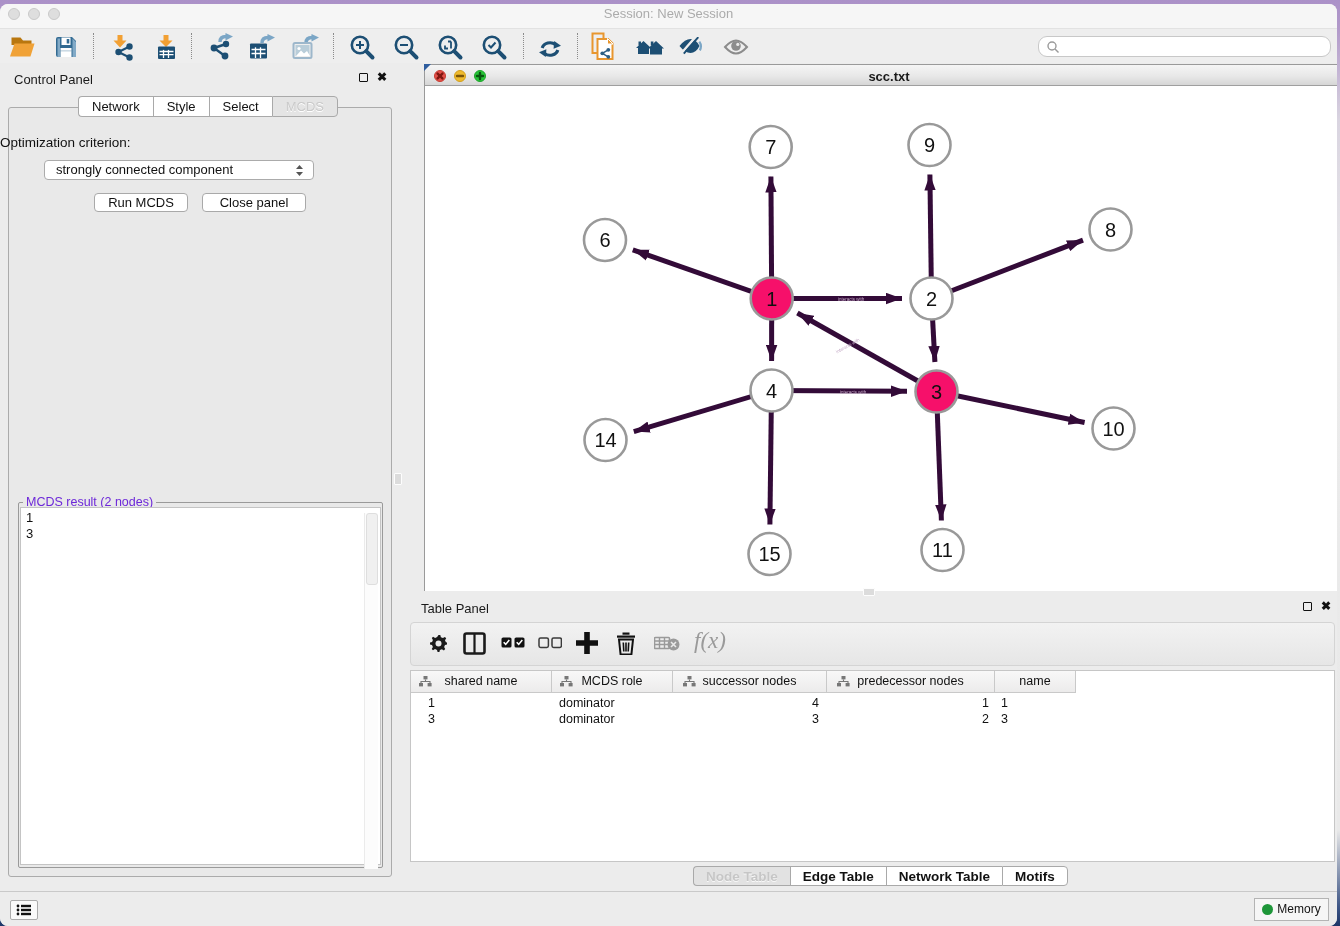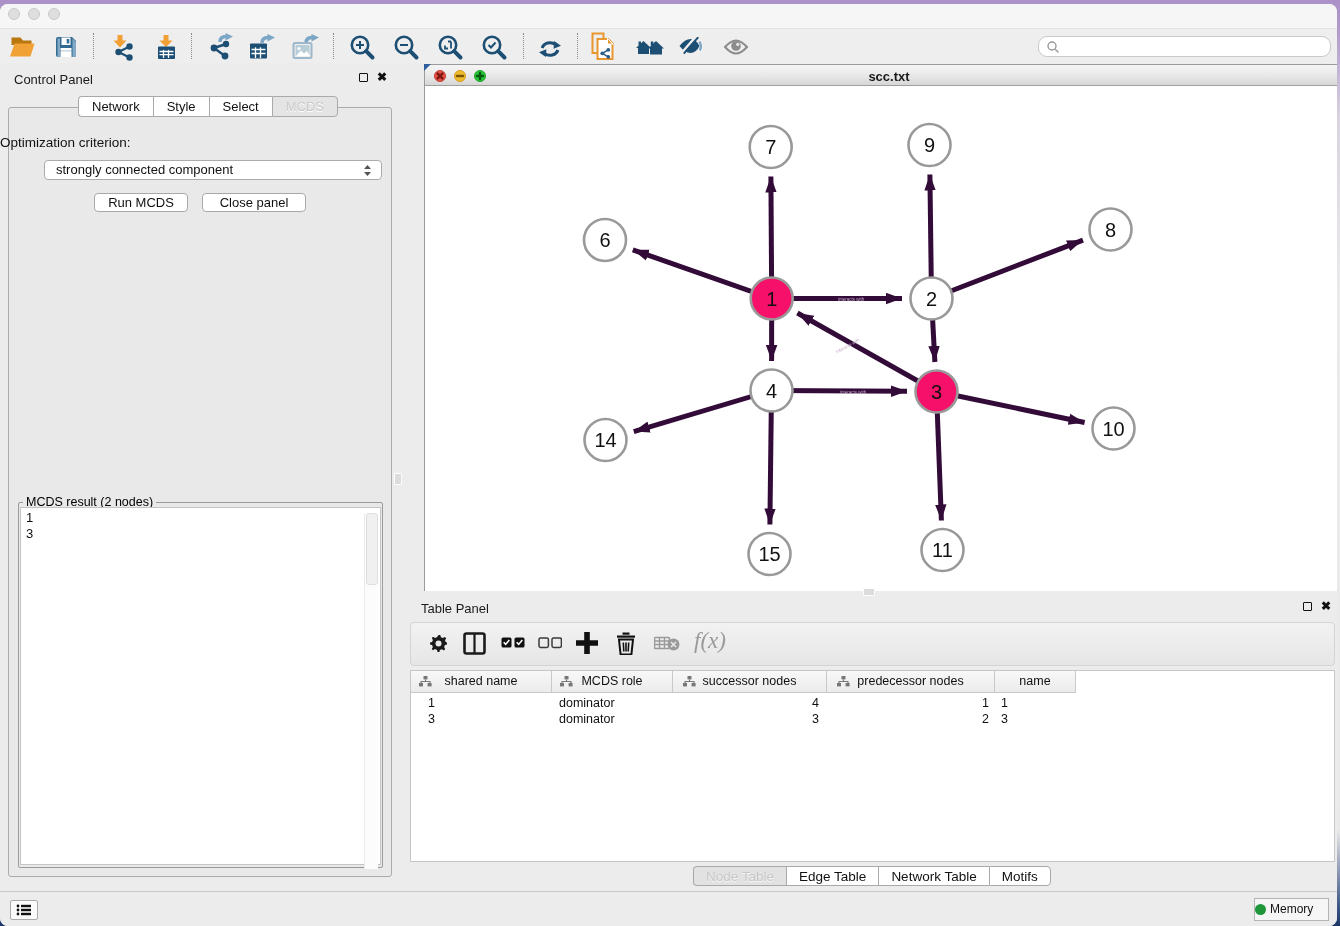--- a/index.html
+++ b/index.html
@@ -7,65 +7,66 @@
 .win{position:absolute;left:0;top:4px;width:1337px;height:922px;background:#ececec;border-radius:8px 8px 8px 8px;overflow:hidden}
 .titlebar{position:absolute;left:0;top:0;width:100%;height:24px;background:#f6f6f6}
 .tl{position:absolute;top:3.5px;width:12px;height:12px;border-radius:50%;background:#dedede;border:1px solid #c9c9c9}
 .wtitle{position:absolute;top:2px;left:0;width:100%;text-align:center;font-size:13px;color:#ababab}
 .toolbar{position:absolute;left:0;top:24px;width:100%;height:35px;background:#eeeeee;border-top:1px solid #e2e2e2}
 .tsep{position:absolute;top:4px;height:26px;width:0;border-left:1px dotted #8a8a8a}
 .ticon{position:absolute;top:4px}
 .search{position:absolute;left:1038px;top:7px;width:293px;height:21px;background:#fff;border:1px solid #c8c8c8;border-radius:9px}
 .statusbar{position:absolute;left:0;top:887px;width:100%;height:35px;background:#ececec;border-top:1px solid #c9c9c9}
 .listbtn{position:absolute;left:10px;top:8px;width:28px;height:20px;background:#fafafa;border:1px solid #ababab;border-radius:2px;text-align:center}
-.membtn{position:absolute;left:1254px;top:6px;width:75px;height:23px;background:#f6f6f6;border:1px solid #b4b4b4;font-size:12px;color:#111;text-align:left;line-height:21px}
+.membtn{position:absolute;left:1254px;top:6px;width:75px;height:23px;background:#f6f6f6;border:1px solid #b4b4b4;font-size:12px;color:#111;text-align:center;line-height:21px}
 .memdot{display:inline-block;width:11px;height:11px;border-radius:50%;background:#1e9639;vertical-align:-1.5px;margin-right:4px}
 
 .cpanel{position:absolute;left:0;top:59px;width:396px;height:828px;background:#ececec}
 .phead{font-size:13px;color:#1a1a1a;position:absolute}
 .fbtn{position:absolute;width:9px;height:9px;border:1.6px solid #111;border-radius:1px}
 .xbtn{position:absolute;font-size:12px;font-weight:bold;color:#111}
 .cbox{position:absolute;left:8px;top:44px;width:384px;height:770px;background:#e9e9e9;border:1px solid #ababab;border-radius:3px}
 .tabs{position:absolute;top:33px;left:78px;height:21px;display:flex;font-size:13px;z-index:3}
 .tab{height:21px;line-height:20px;padding:0 13px;background:#fff;border:1px solid #a9a9a9;border-right:none;color:#111;text-align:center}
 .tab:first-child{border-radius:4px 0 0 4px}
 .tab.last{border-right:1px solid #a9a9a9;border-radius:0 4px 4px 0}
 .tab.sel{background:#e4e4e4;color:#c9c9c9;text-shadow:0 1px 0 #fff}
 .optlab{position:absolute;left:0;top:72px;width:400px;text-align:left;font-size:13.5px;color:#111}
-.select{position:absolute;left:44px;top:97px;width:338px;height:20px;background:#fff;border:1px solid #ababab;border-radius:4px;font-size:13px;color:#111;line-height:18px;padding-left:11px}
+.select{position:absolute;left:44px;top:97px;width:270px;height:20px;background:#fff;border:1px solid #ababab;border-radius:4px;font-size:13px;color:#111;line-height:18px;padding-left:11px}
 .btn{position:absolute;top:130px;height:19px;background:#fff;border:1px solid #a9a9a9;border-radius:4px;font-size:13px;color:#111;text-align:center;line-height:17px}
 .fieldset{position:absolute;left:18px;top:439px;width:365px;height:366px;border:1px solid #9a9a9a;border-radius:2px}
-.flegend{position:absolute;left:4px;top:-8px;background:#e9e9e9;padding:0 3px;font-size:12.5px;color:#000000}
+.flegend{position:absolute;left:4px;top:-8px;background:#e9e9e9;padding:0 3px;font-size:12.5px;color:#6d28d9}
 .ftext{position:absolute;left:1px;top:4px;width:361px;height:358px;background:#fff;border:1px solid #c4c4c4;font-size:13px;color:#111;line-height:15.5px;padding:2px 0 0 5px}
 .fscroll{position:absolute;right:2px;top:5px;width:14px;height:356px;background:#fcfcfc;border-left:1px solid #ebebeb}
 .fthumb{position:absolute;left:1px;top:0;width:12px;height:72px;background:#f0f0f0;border:1px solid #dedede;border-radius:3px}
 
 .nwin{position:absolute;left:424px;top:60px;width:931px;height:527px;background:#fff;border:1px solid #9a9a9a;border-right:2px solid #44535f}
 .ntitle{position:absolute;left:0;top:0;width:100%;height:21px;background:linear-gradient(#f5f5f5,#e8e8e8 55%,#d6d6d6);border-bottom:1px solid #9f9f9f}
 .ntext{position:absolute;width:100%;text-align:center;top:4px;font-size:13px;font-weight:700;color:#1a1a1a}
 .light{position:absolute;top:5px;width:12px;height:12px;border-radius:50%}
 .canvas{position:absolute;left:0;top:22px;width:929px;height:504px;background:#fff}
 
 .tpanel{position:absolute;left:396px;top:587px;width:941px;height:300px;background:#ececec}
 .ttool{position:absolute;left:14px;top:31px;width:925px;height:44px;background:linear-gradient(#f2f2f2,#e6e6e6);border:1px solid #d4d4d4;border-radius:4px}
 .tbl{position:absolute;left:14px;top:79px;width:925px;height:192px;background:#fff;border:1px solid #c6c6c6}
 .thead{position:absolute;left:0;top:0;height:22px;background:linear-gradient(#f8f8f8,#ecebeb);border-right:1px solid #c9c9c9;border-bottom:1px solid #c9c9c9;font-size:12.5px;color:#111;text-align:center;line-height:21px}
 .trow{position:absolute;font-size:12.5px;color:#111;height:16px;line-height:16px}
-.btabs{position:absolute;left:297px;top:275px;height:28px;display:flex;font-size:13.5px;font-weight:400}
+.btabs{position:absolute;left:297px;top:275px;height:28px;display:flex;font-size:13.5px;font-weight:700}
 .btab{height:20px;line-height:19px;padding:0 12px;background:#fff;border:1px solid #a9a9a9;border-right:none;color:#111}
 .btab:first-child{border-radius:4px 0 0 4px}
 .btab.last{border-right:1px solid #a9a9a9;border-radius:0 4px 4px 0}
 .btab.sel{background:#e2e2e2;color:#c6c6c6;text-shadow:0 1px 0 #f8f8f8}
 </style></head>
 <body>
 <div class="win">
   <div class="titlebar">
     <div class="tl" style="left:8px"></div>
     <div class="tl" style="left:28px"></div>
     <div class="tl" style="left:47.5px"></div>
+    <div class="wtitle">Session: New Session</div>
   </div>
   <div class="toolbar" id="toolbar">
     <svg class="ticon" style="left:8px" width="28" height="28" viewBox="0 0 28 28">
         <path d="M3.5 4.5 h9 l2.5 3 h8.5 v4.5 h-20 z" fill="#b9770f"></path>
         <path d="M2 23.5 L6.5 10.5 L26.5 10.5 L22.5 23.5 Z" fill="#f0a237"></path>
       </svg>
     <svg class="ticon" style="left:52px" width="28" height="28" viewBox="0 0 28 28">
         <path d="M4 6 Q4 4 6 4 L20 4 L24 8 L24 22 Q24 24 22 24 L6 24 Q4 24 4 22 Z" fill="#326a92"></path>
         <path d="M5.5 5.5 L8 5.5 L8 24 L5.5 24 Z M20.5 5.5 L24 9 L24 24 L20.5 24 Z" fill="#82aac7"></path>
         <rect x="9.5" y="4.5" width="9" height="7.5" fill="#fff"></rect>

